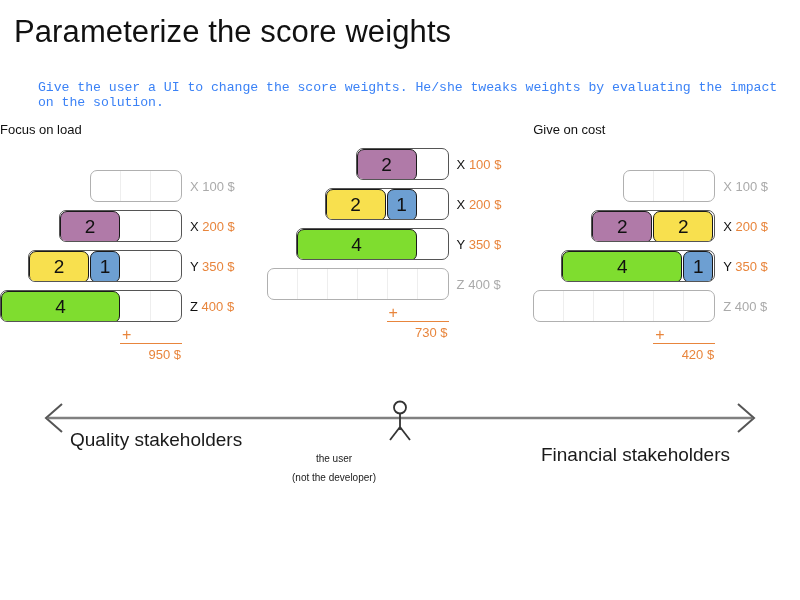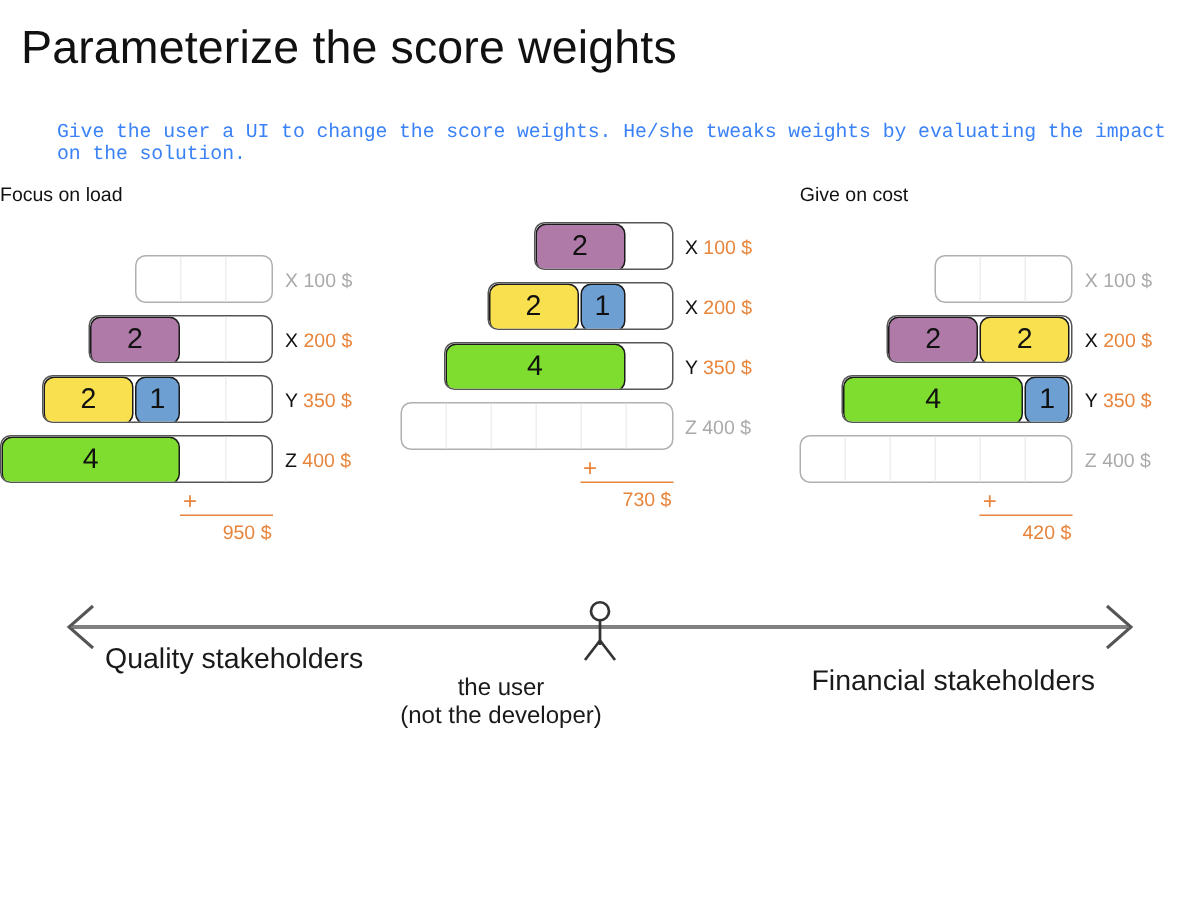--- a/index.html
+++ b/index.html
@@ -170,21 +170,21 @@
     white-space: nowrap;
   }
   #axis-label-left  { left: 70px;  top: 31px; }
   #axis-label-right { right: 70px; top: 46px; }
   #user-caption {
     position: absolute;
     top: 51px;
     left: 0;
     width: 668px;
     text-align: center;
-    font-size: 16px;
+    font-size: 10px;
     color: #1a1a1a;
     line-height: 19px;
   }
 </style>
 </head>
 <body>
 
 <h1 id="page-title">Parameterize the score weights</h1>
 <p id="page-subtitle">Give the user a UI to change the score weights. He/she tweaks weights by evaluating the impact on the solution.</p>
 

